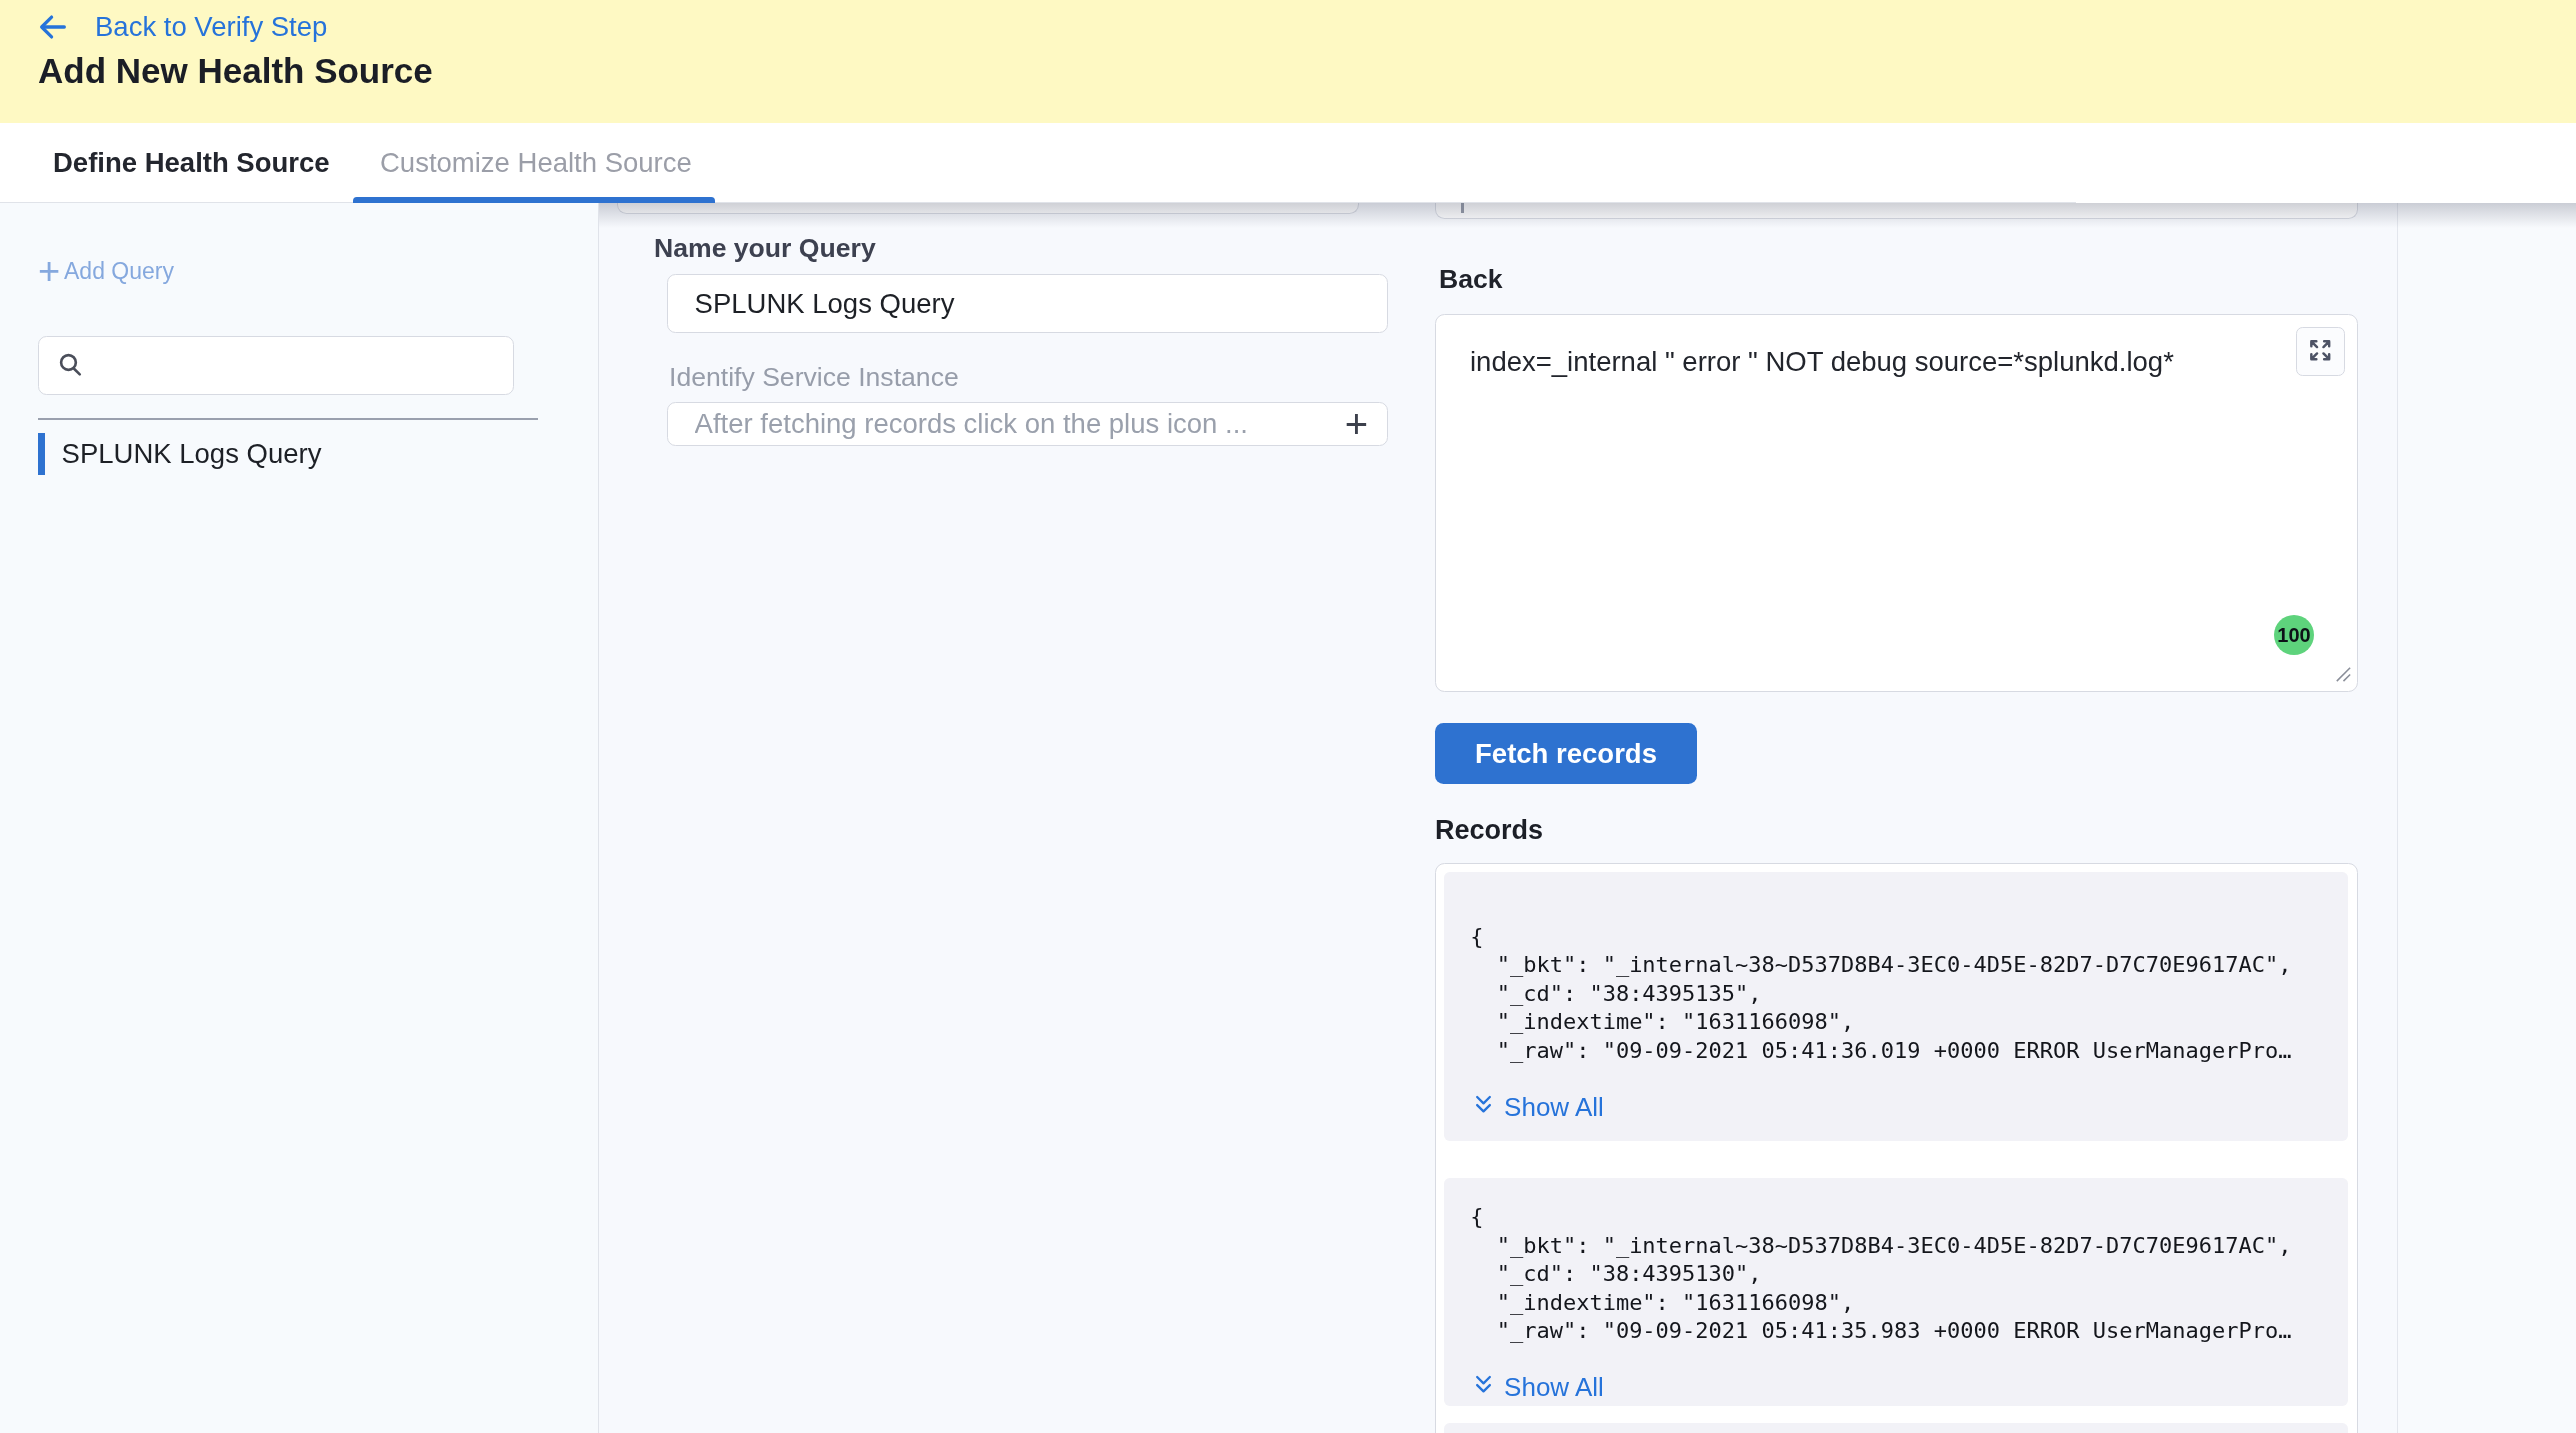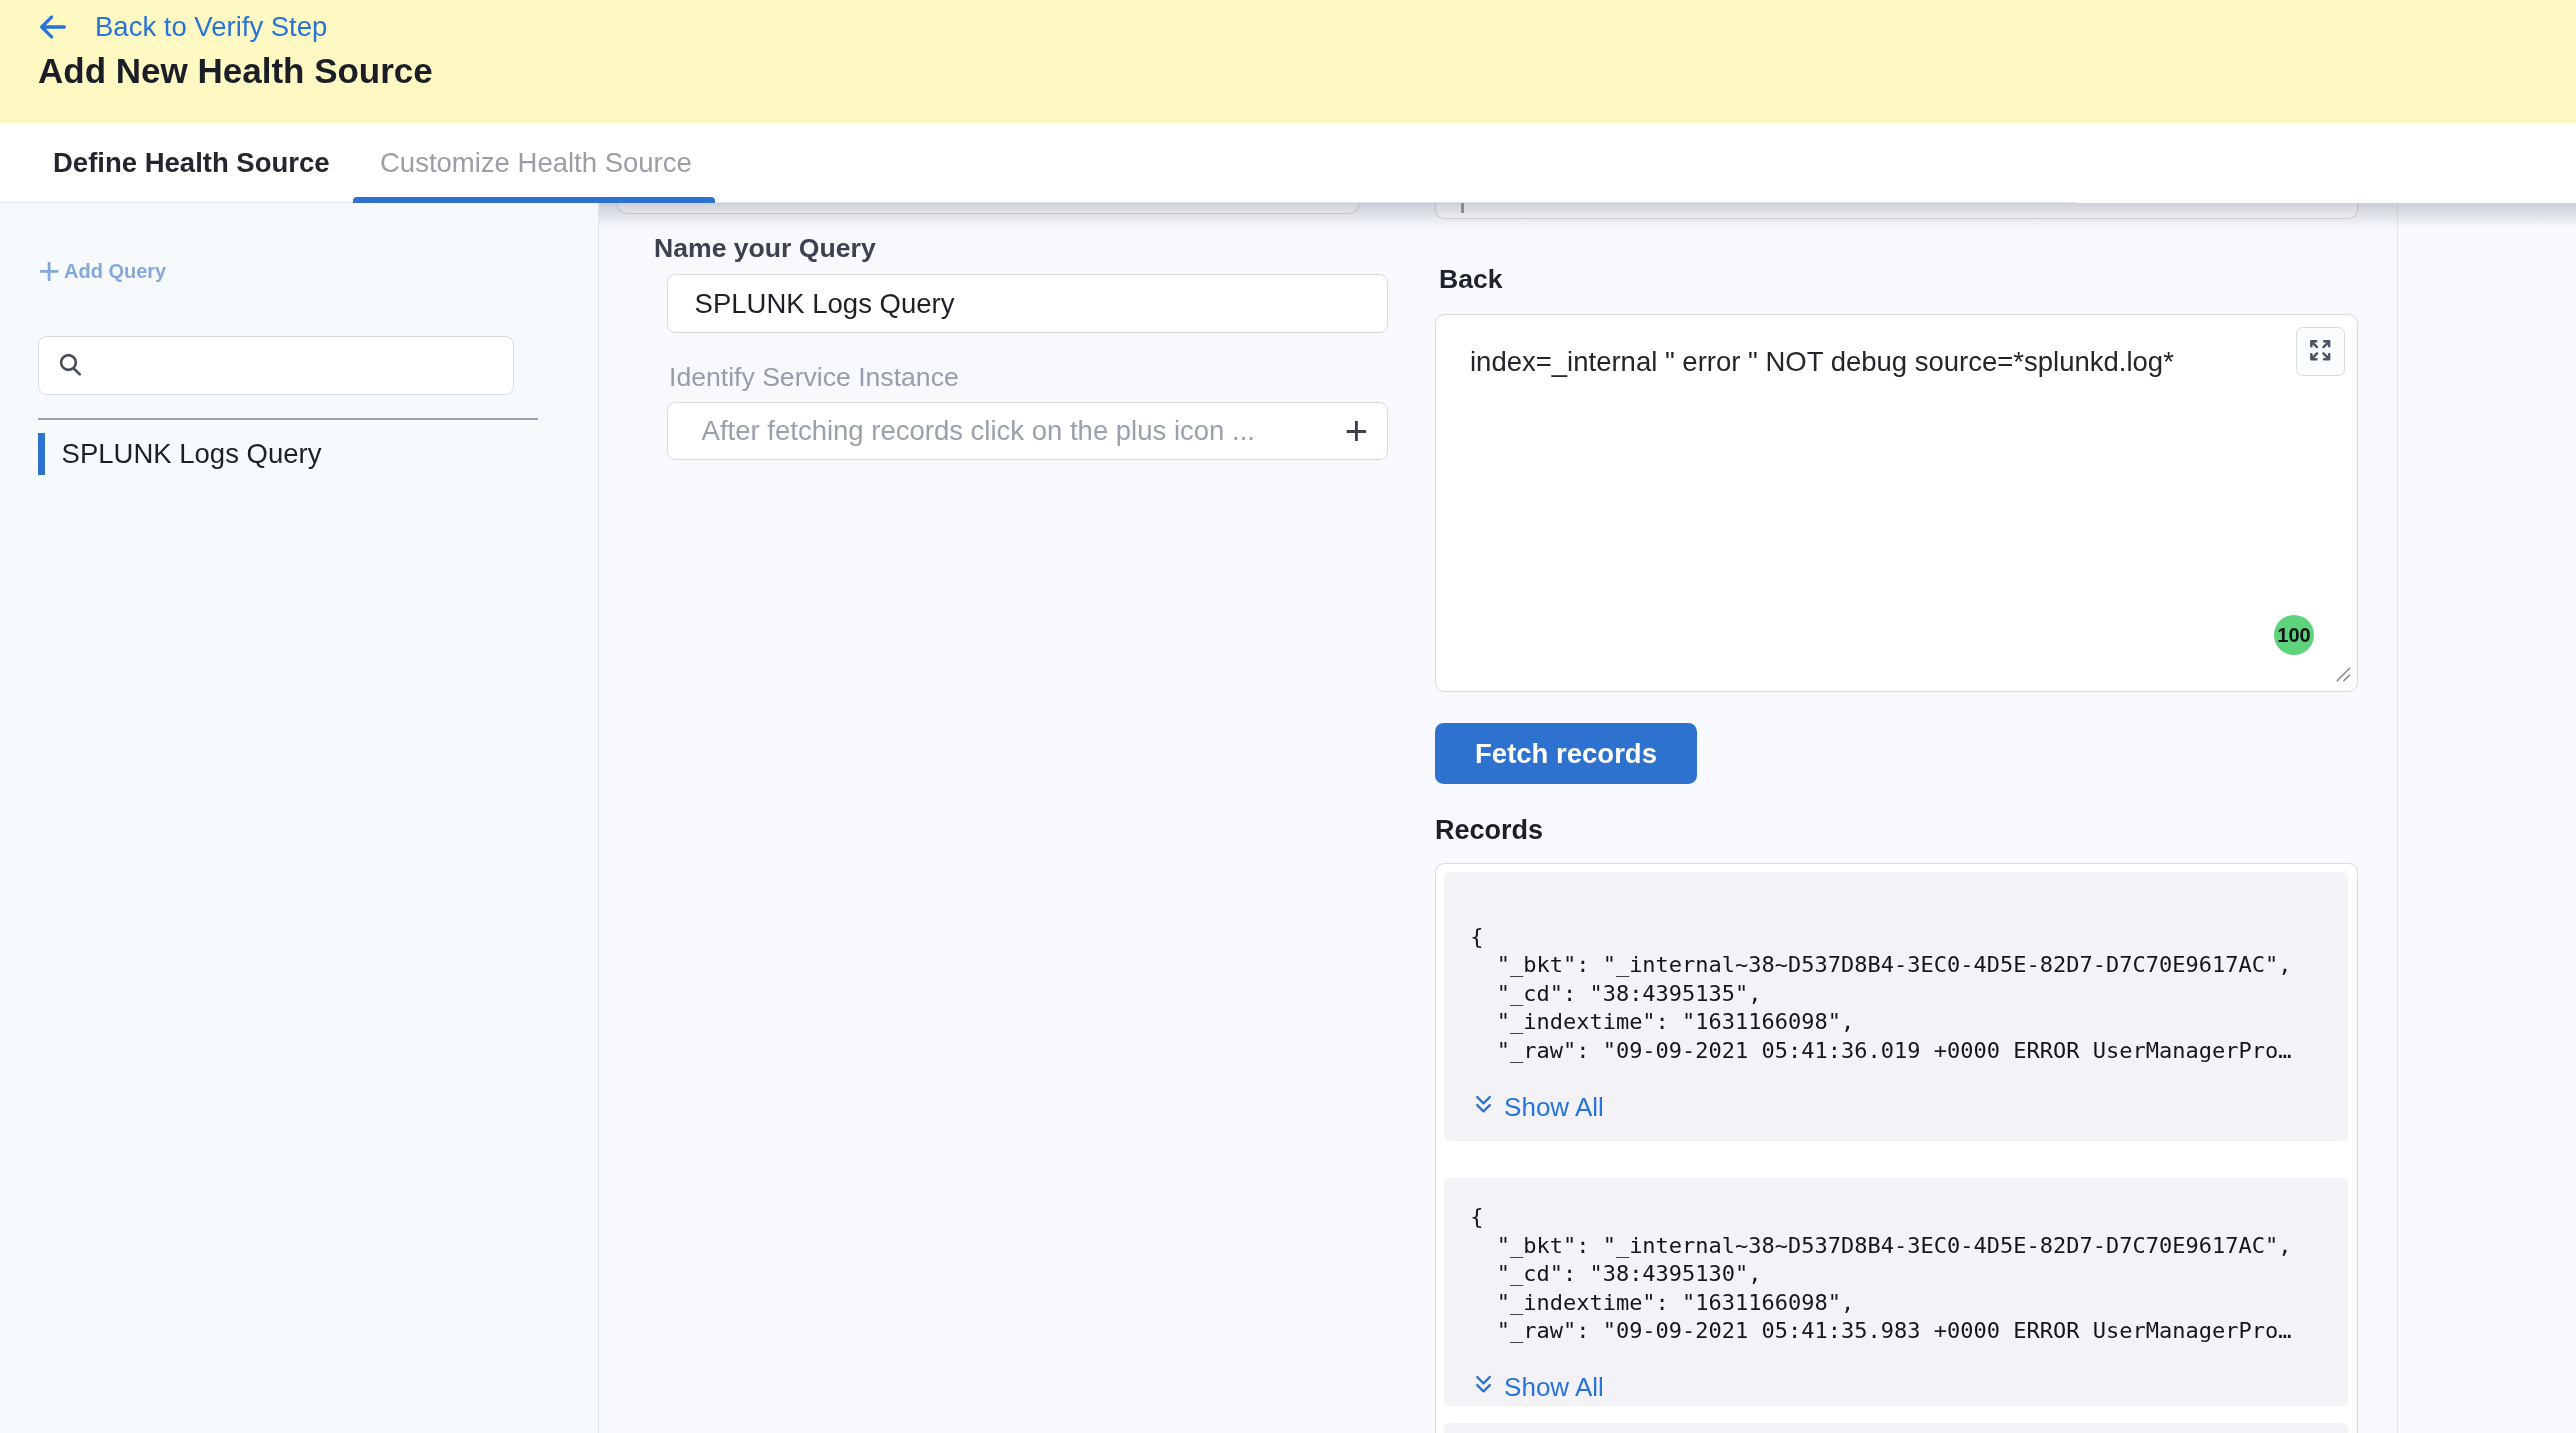--- a/index.html
+++ b/index.html
@@ -29,39 +29,39 @@
   .tab-customize{left:380px;color:#9b9ea8;font-weight:500;}
   .tab-underline{position:absolute;left:353px;bottom:-1.9px;width:362px;height:6.6px;background:var(--primary-blue);border-radius:3.8px 3.8px 0 0;}
   
   .content{position:absolute;left:0;top:203px;width:2576px;height:1230px;background:var(--content-bg);overflow:hidden;}
   .scroll-shadow{position:absolute;left:599px;top:0;width:1977px;height:25px;z-index:6;pointer-events:none;
     background:linear-gradient(to bottom,rgba(96,101,120,.30),rgba(96,101,120,0));}
   
   .sidebar{position:absolute;left:0;top:0;width:599px;height:1230px;background:#f7fafd;border-right:0.9px solid #e0e3ea;box-sizing:border-box;}
   .add-query{position:absolute;left:38px;top:49px;display:flex;align-items:center;gap:3.8px;color:var(--muted-blue);cursor:pointer;}
   .add-query .plus-glyph{font-size:38px;font-weight:400;line-height:38px;}
-  .add-query .aq-label{font-size:20px;font-weight:700;}
+  .add-query .aq-label{font-size:23px;font-weight:400;}
   .search-box{position:absolute;left:38px;top:133px;width:476px;height:59px;background:#fff;border:1.9px solid var(--border);border-radius:8.5px;box-sizing:border-box;display:flex;align-items:center;padding-left:17px;}
   .search-box input{border:none;outline:none;background:transparent;font-size:26px;margin-left:13.3px;width:380px;font-family:"Liberation Sans",sans-serif;}
   .side-divider{position:absolute;left:38px;top:215px;width:500px;height:1.9px;background:#9aa0ae;}
   .query-item{position:absolute;left:38px;top:230px;height:42px;display:flex;align-items:center;cursor:pointer;}
   .query-item .sel-bar{width:6.6px;height:42px;background:var(--primary-blue);margin-right:17px;}
   .query-item .qi-label{font-size:27.5px;color:#1d2026;font-weight:500;}
   
   .cutoff{position:absolute;top:0;background:#fff;border:1.9px solid var(--border);border-top:none;border-radius:0 0 9.5px 9.5px;box-sizing:border-box;}
   .cutoff-mid{left:617px;width:742px;height:11.4px;}
   .cutoff-right{left:1435px;width:923px;height:16px;}
   .cutoff-right .tick{position:absolute;left:25px;top:0;width:2.8px;height:10.4px;background:#8f95a3;}
   
   .field-label{position:absolute;font-size:26.6px;}
   .lbl-name{left:654px;top:30px;color:#3d4150;font-weight:600;}
   .lbl-isi{left:669px;top:159px;color:#979daa;font-weight:500;}
   .text-input{position:absolute;background:#fff;border:1.9px solid var(--border);border-radius:8.5px;box-sizing:border-box;font-size:27.5px;color:#1d2026;font-family:"Liberation Sans",sans-serif;padding:0 26.6px;outline:none;}
   .inp-name{left:667px;top:71px;width:721px;height:59px;}
-  .isi-wrap{position:absolute;left:667px;top:199px;width:721px;height:58px;background:#fff;border:1.9px solid var(--border);border-radius:8.5px;box-sizing:border-box;display:flex;align-items:center;padding-left:7px;}
+  .isi-wrap{position:absolute;left:667px;top:199px;width:721px;height:44px;background:#fff;border:1.9px solid var(--border);border-radius:8.5px;box-sizing:border-box;display:flex;align-items:center;}
   .isi-wrap input{flex:1;border:none;outline:none;background:transparent;font-size:27.5px;padding:0 0 0 26.6px;font-family:"Liberation Sans",sans-serif;color:#1d2026;}
   .isi-wrap input::placeholder, .text-input::placeholder, .search-box input::placeholder{color:#9aa0ac;}
   .isi-plus{width:61px;height:57px;display:flex;align-items:center;justify-content:center;font-size:40px;font-weight:300;color:#3c404c;cursor:pointer;}
   
   .lbl-query{position:absolute;left:1439px;top:61px;font-size:26.6px;font-weight:600;color:#20232b;}
   .query-box{position:absolute;left:1435px;top:111px;width:923px;height:378px;background:#fff;border:1.9px solid var(--border);border-radius:9.5px;box-sizing:border-box;}
   .query-text{position:absolute;left:34px;top:28.5px;right:95px;font-size:27.5px;line-height:36px;color:#22252c;white-space:pre-wrap;word-break:break-word;outline:none;}
   .expand-btn{position:absolute;right:12.3px;top:12.3px;width:49px;height:49px;background:#fbfcfe;border:1.9px solid var(--border);border-radius:6.6px;box-sizing:border-box;display:flex;align-items:center;justify-content:center;cursor:pointer;}
   .count-badge{position:absolute;right:43px;top:300px;width:40px;height:40px;border-radius:50%;background:var(--badge-green);color:#0d1117;font-size:20px;font-weight:700;display:flex;align-items:center;justify-content:center;}
   .resize-handle{position:absolute;right:3.8px;bottom:3.8px;cursor:nwse-resize;}

